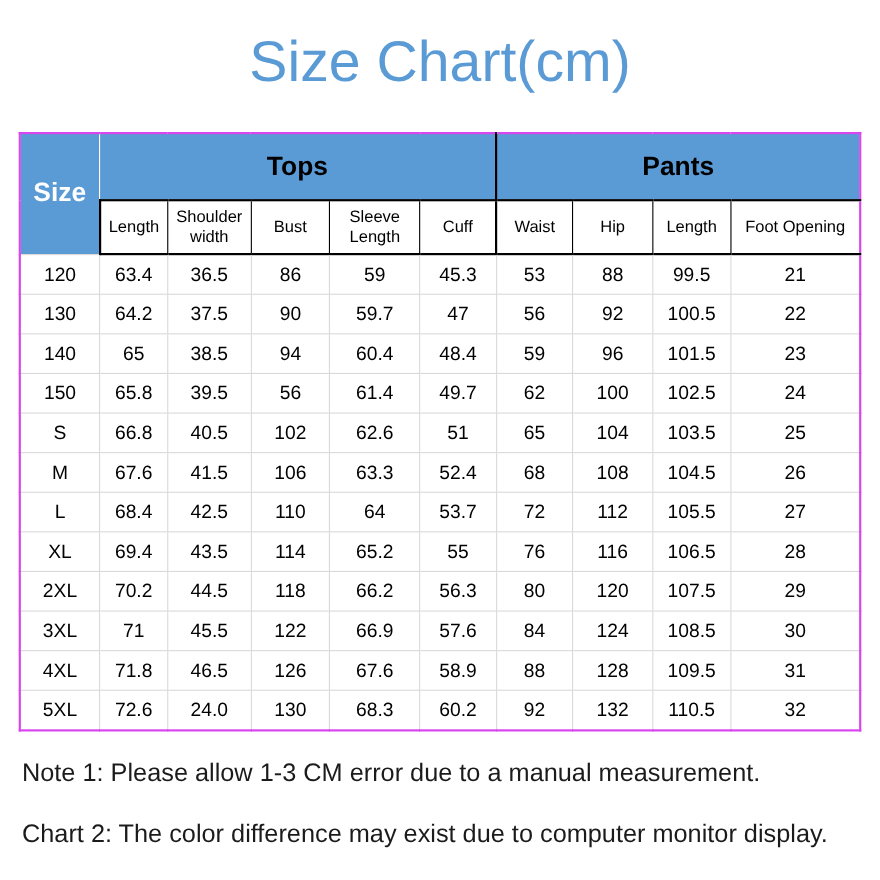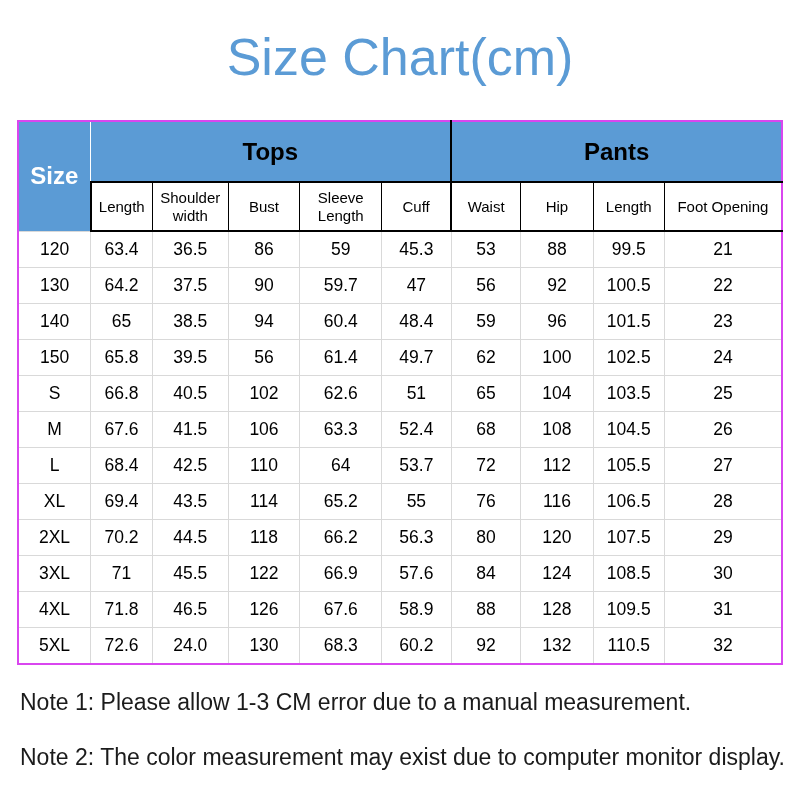--- a/index.html
+++ b/index.html
@@ -279,16 +279,16 @@
             <td>132</td>
             <td>110.5</td>
             <td>32</td>
           </tr>
         </tbody>
     </table>
   </div>
 
   <div class="notes">
     <p class="note">Note 1: Please allow 1-3 CM error due to a manual measurement.</p>
-    <p class="note">Note 2: The color measurement may exist due to computer monitor display.</p>
+    <p class="note">Chart 2: The color difference may exist due to computer monitor display.</p>
   </div>
 
 </div>
 
 </body></html>

